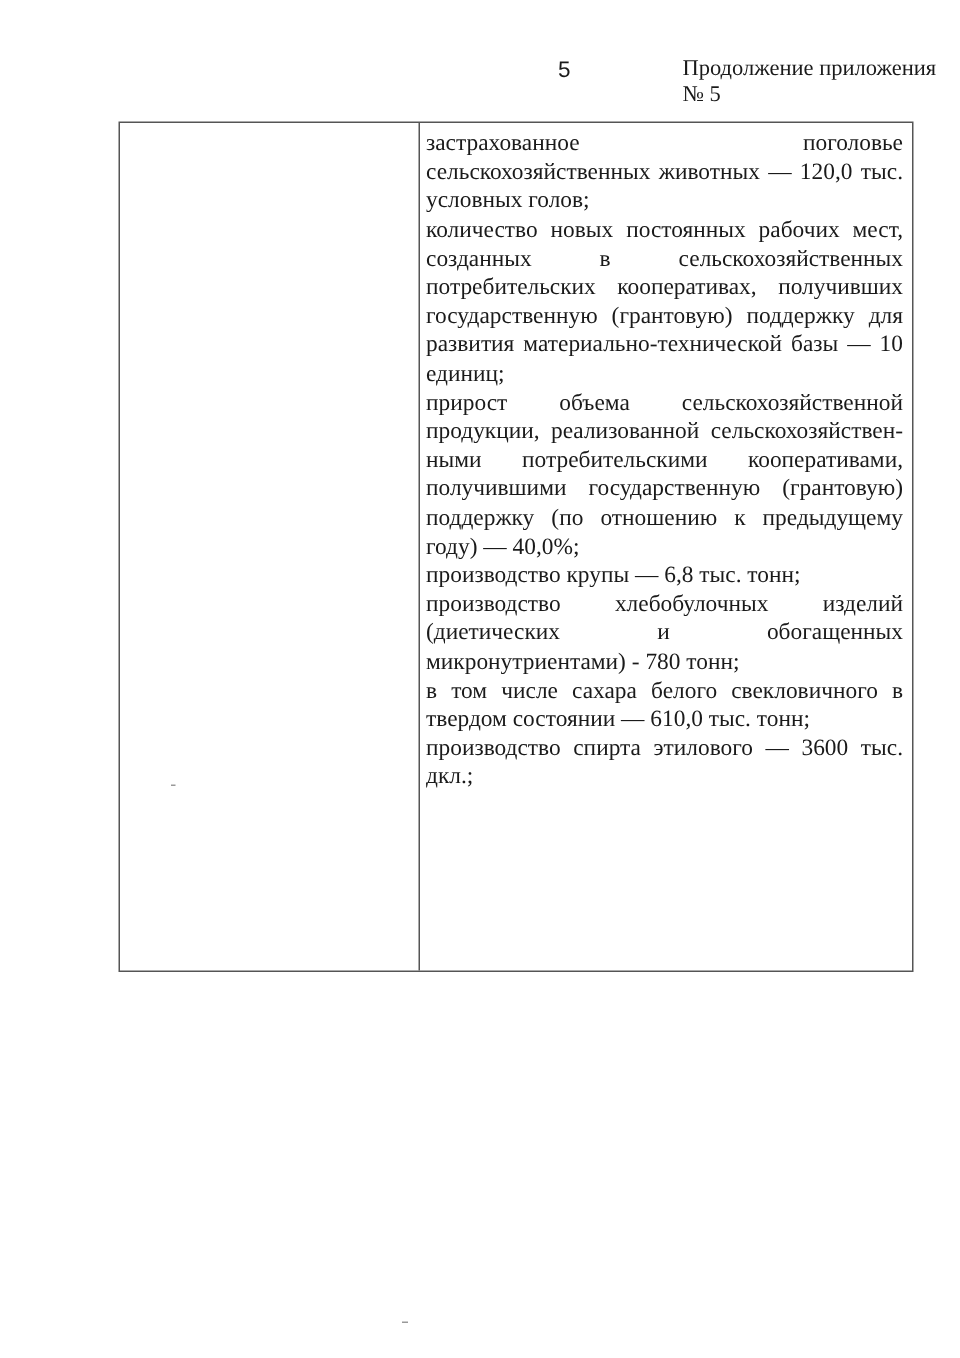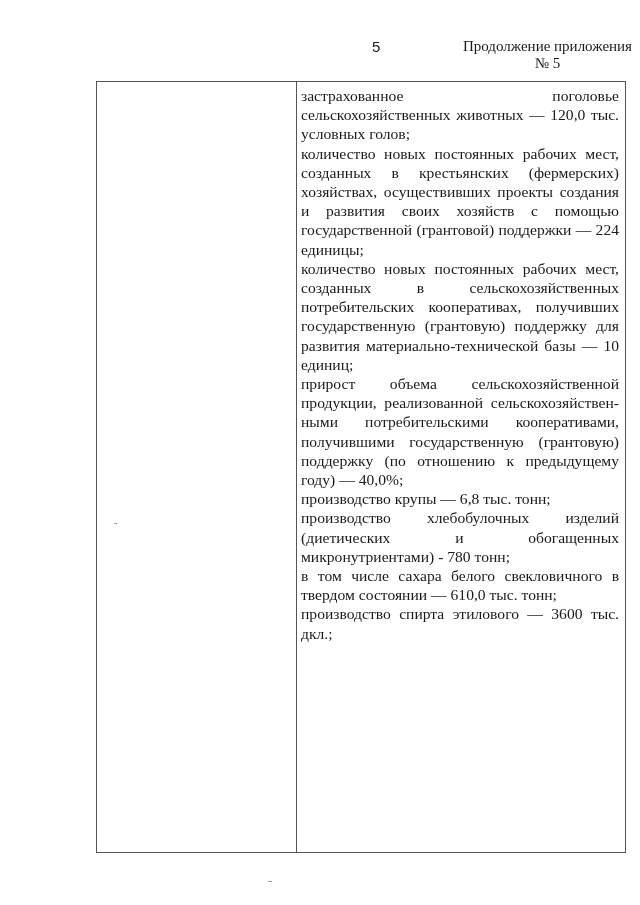--- a/index.html
+++ b/index.html
@@ -1,38 +1,37 @@
 <!DOCTYPE html>
 <html><head>
 <meta charset="utf-8">
 <style>
   html, body { margin: 0; padding: 0; background: #ffffff; }
   body { width: 640px; height: 905px; position: relative; overflow: hidden;
          font-family: "Liberation Serif", "DejaVu Serif", serif; color: #1a1a1a; }
   .page-number { position: absolute; left: 372px; top: 38px; font-family: "Liberation Sans", sans-serif; font-size: 15px; }
-  .header-title { position: absolute; left: 455px; top: 38px; font-size: 15px; text-align: center; }
-  .table { position: absolute; left: 96px; top: 81px; width: 530px; height: 772px;
+  .header-title { position: absolute; left: 455px; top: 38px; font-size: 15px; }
+  .table { position: absolute; left: 79px; top: 81px; width: 530px; height: 567px;
            border: 1px solid #555; box-sizing: border-box; display: flex; }
   .col-left { width: 200px; border-right: 1px solid #555; box-sizing: border-box; }
   .col-right { flex: 1; padding: 4px 6px 0 4px; box-sizing: border-box; }
   .entry { font-size: 15.6px; line-height: 19.2px; text-align: justify; text-align-last: left; margin: 0; }
   .mark { position: absolute; left: 268px; top: 881px; width: 4px; height: 1px; background: #999; }
   .mark2 { position: absolute; left: 114px; top: 523px; width: 3px; height: 1px; background: #999; }
 </style>
 </head>
 <body>
 
 <div class="page-number">5</div>
 <div class="header-title">Продолжение приложения № 5</div>
 
 <div class="table">
   <div class="col-left"></div>
   <div class="col-right">
     <p class="entry">застрахованное поголовье сельскохозяйственных животных — 120,0 тыс. условных голов;</p>
-    <p class="entry">количество новых постоянных рабочих мест, созданных в крестьянских (фермерских) хозяйствах, осуществивших проекты создания и развития своих хозяйств с помощью государственной (грантовой) поддержки — 224 единицы;</p>
     <p class="entry">количество новых постоянных рабочих мест, созданных в сельскохозяйственных потребительских кооперативах, получивших государственную (грантовую) поддержку для развития материально-технической базы — 10 единиц;</p>
     <p class="entry">прирост объема сельскохозяйственной продукции, реализованной сельскохозяйствен-ными потребительскими кооперативами, получившими государственную (грантовую) поддержку (по отношению к предыдущему году) — 40,0%;</p>
     <p class="entry">производство крупы — 6,8 тыс. тонн;</p>
     <p class="entry">производство хлебобулочных изделий (диетических и обогащенных микронутриентами) - 780 тонн;</p>
     <p class="entry">в том числе сахара белого свекловичного в твердом состоянии — 610,0 тыс. тонн;</p>
     <p class="entry">производство спирта этилового — 3600 тыс. дкл.;</p>
 
   </div>
 </div>
 

